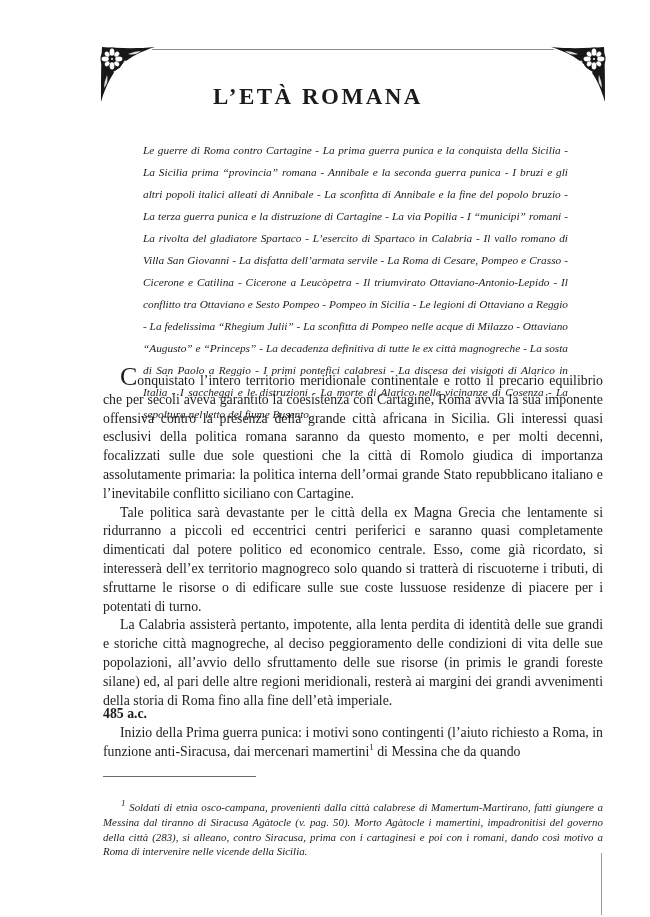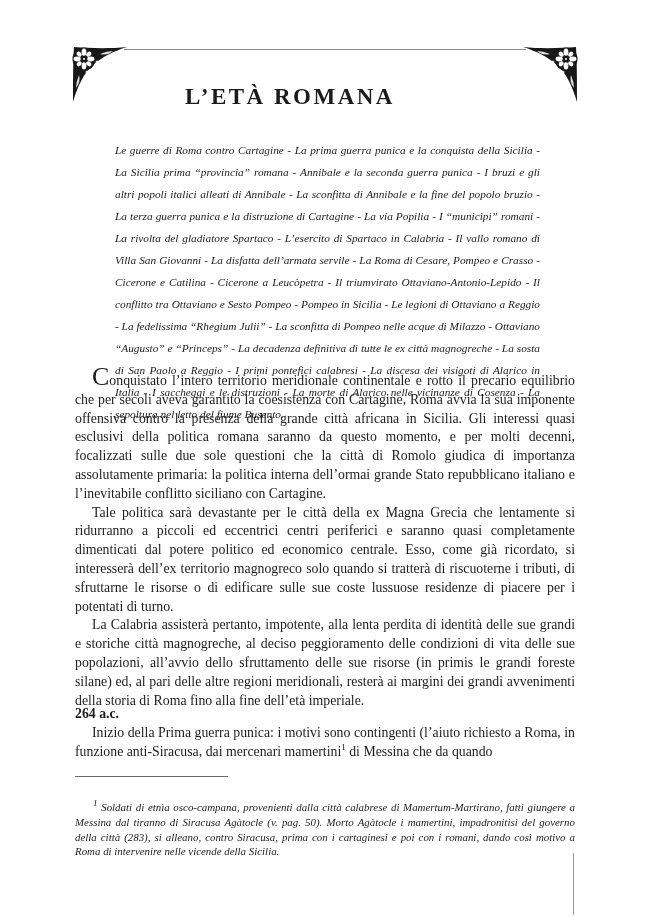--- a/index.html
+++ b/index.html
@@ -8,20 +8,21 @@
     background: #ffffff;
   }
   .page {
     position: relative;
     width: 580px;
     height: 917px;
     background: #ffffff;
     font-family: "Liberation Serif", "DejaVu Serif", serif;
     color: #1e1e1e;
     overflow: hidden;
+    margin-left: 28px;
   }
   .ornament {
     position: absolute;
     top: 45px;
     width: 58px;
     height: 58px;
   }
   .ornament-left  { left: 70px; }
   .ornament-right { left: 522px; transform: scaleX(-1); }
   .top-rule {
@@ -188,21 +189,21 @@
 
   <div class="chapter-summary">Le guerre di Roma contro Cartagine - La prima guerra punica e la conquista della Sicilia - La Sicilia prima “provincia” romana - Annibale e la seconda guerra punica - I bruzi e gli altri popoli italici alleati di Annibale - La sconfitta di Annibale e la fine del popolo bruzio - La terza guerra punica e la distruzione di Cartagine - La via Popilia - I “municipi” romani - La rivolta del gladiatore Spartaco - L’esercito di Spartaco in Calabria - Il vallo romano di Villa San Giovanni - La disfatta dell’armata servile - La Roma di Cesare, Pompeo e Crasso - Cicerone e Catilina - Cicerone a Leucòpetra - Il triumvirato Ottaviano-Antonio-Lepido - Il conflitto tra Ottaviano e Sesto Pompeo - Pompeo in Sicilia - Le legioni di Ottaviano a Reggio - La fedelissima “Rhegium Julii” - La sconfitta di Pompeo nelle acque di Milazzo - Ottaviano “Augusto” e “Princeps” - La decadenza definitiva di tutte le ex città magnogreche - La sosta di San Paolo a Reggio - I primi pontefici calabresi - La discesa dei visigoti di Alarico in Italia - I saccheggi e le distruzioni - La morte di Alarico nelle vicinanze di Cosenza - La sepoltura nel letto del fiume Busento.</div>
 
   <div class="body-text">
     <p><span class="initial-cap">C</span><span>onquistato l’intero territorio meridionale continentale e rotto il precario equilibrio che per secoli aveva garantito la coesistenza con Cartagine, Roma avvia la sua imponente offensiva contro la presenza della grande città africana in Sicilia. Gli interessi quasi esclusivi della politica romana saranno da questo momento, e per molti decenni, focalizzati sulle due sole questioni che la città di Romolo giudica di importanza assolutamente primaria: la politica interna dell’ormai grande Stato repubblicano italiano e l’inevitabile conflitto siciliano con Cartagine.</span></p>
     <p>Tale politica sarà devastante per le città della ex Magna Grecia che lentamente si ridurranno a piccoli ed eccentrici centri periferici e saranno quasi completamente dimenticati dal potere politico ed economico centrale. Esso, come già ricordato, si interesserà dell’ex territorio magnogreco solo quando si tratterà di riscuoterne i tributi, di sfruttarne le risorse o di edificare sulle sue coste lussuose residenze di piacere per i potentati di turno.</p>
     <p>La Calabria assisterà pertanto, impotente, alla lenta perdita di identità delle sue grandi e storiche città magnogreche, al deciso peggioramento delle condizioni di vita delle sue popolazioni, all’avvio dello sfruttamento delle sue risorse (in primis le grandi foreste silane) ed, al pari delle altre regioni meridionali, resterà ai margini dei grandi avvenimenti della storia di Roma fino alla fine dell’età imperiale.</p>
   </div>
 
   <div class="lower-block">
-    <p class="year-heading">264 a.c.</p>
+    <p class="year-heading">485 a.c.</p>
     <p class="entry"><span>Inizio della Prima guerra punica: i motivi sono contingenti (l’aiuto richiesto a Roma, in funzione anti-Siracusa, dai mercenari mamertini</span><sup class="note-ref">1</sup><span> di Messina che da quando</span></p>
   </div>
 
   <div class="footnote-rule"></div>
   <p class="footnote"><sup class="note-ref">1</sup><span> Soldati di etnìa osco-campana, provenienti dalla città calabrese di Mamertum-Martirano, fatti giungere a Messina dal tiranno di Siracusa Agàtocle (v. pag. 50). Morto Agàtocle i mamertini, impadronitisi del governo della città (283), si alleano, contro Siracusa, prima con i cartaginesi e poi con i romani, dando così motivo a Roma di intervenire nelle vicende della Sicilia.</span></p>
 
   <div class="footer-rule"></div>
   <div class="page-number">81</div>
 
 </div>

